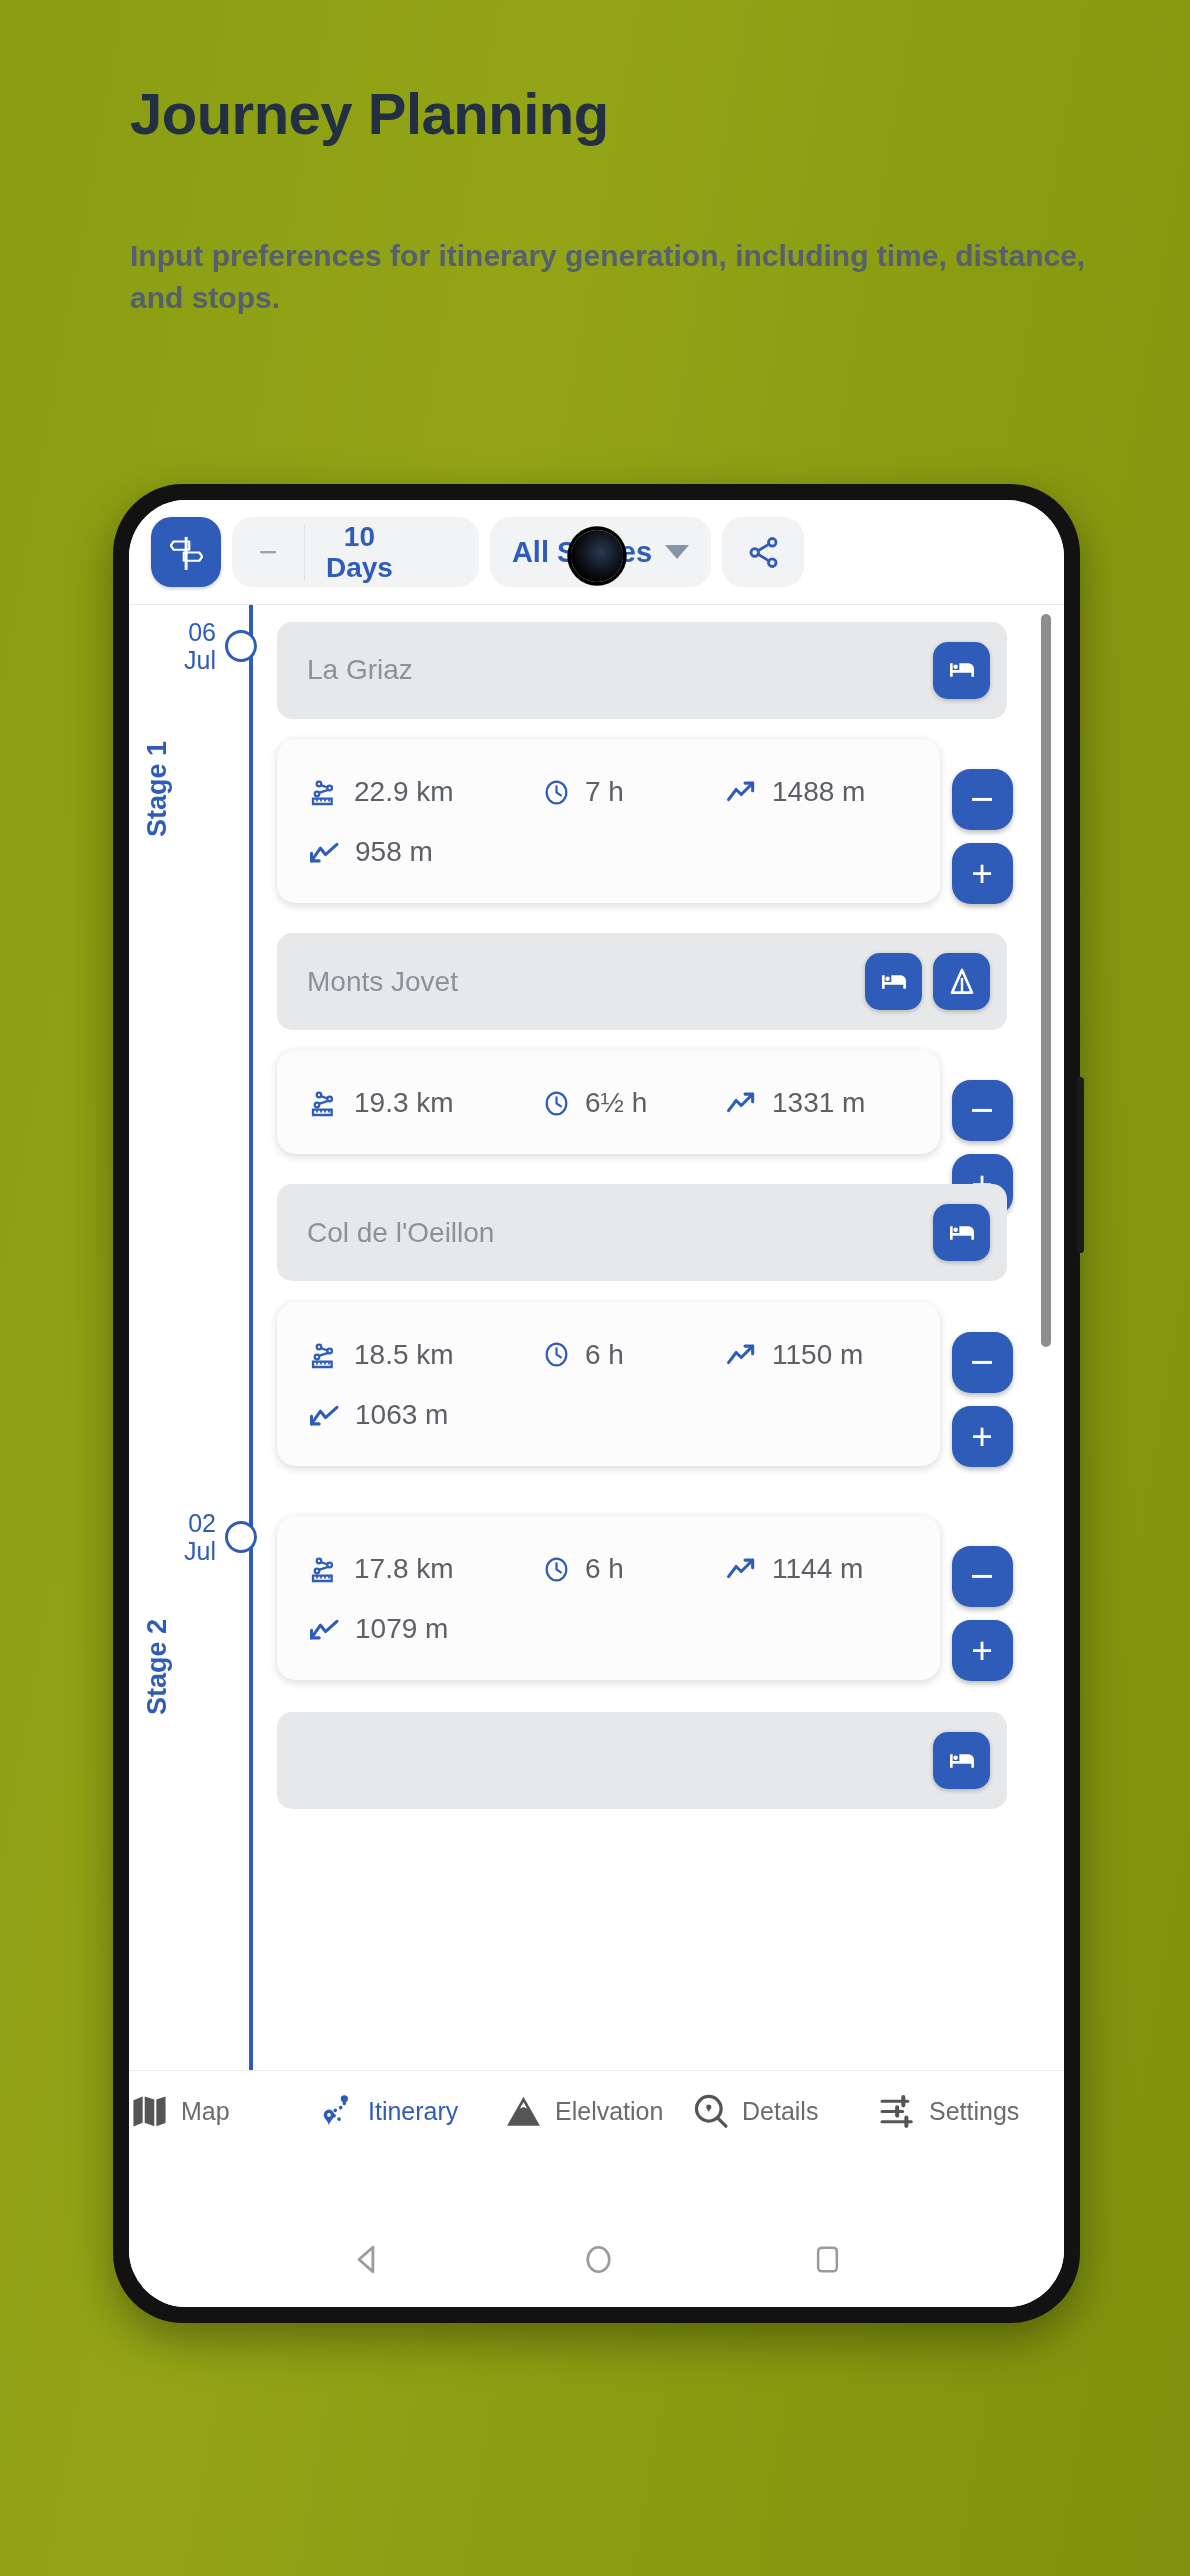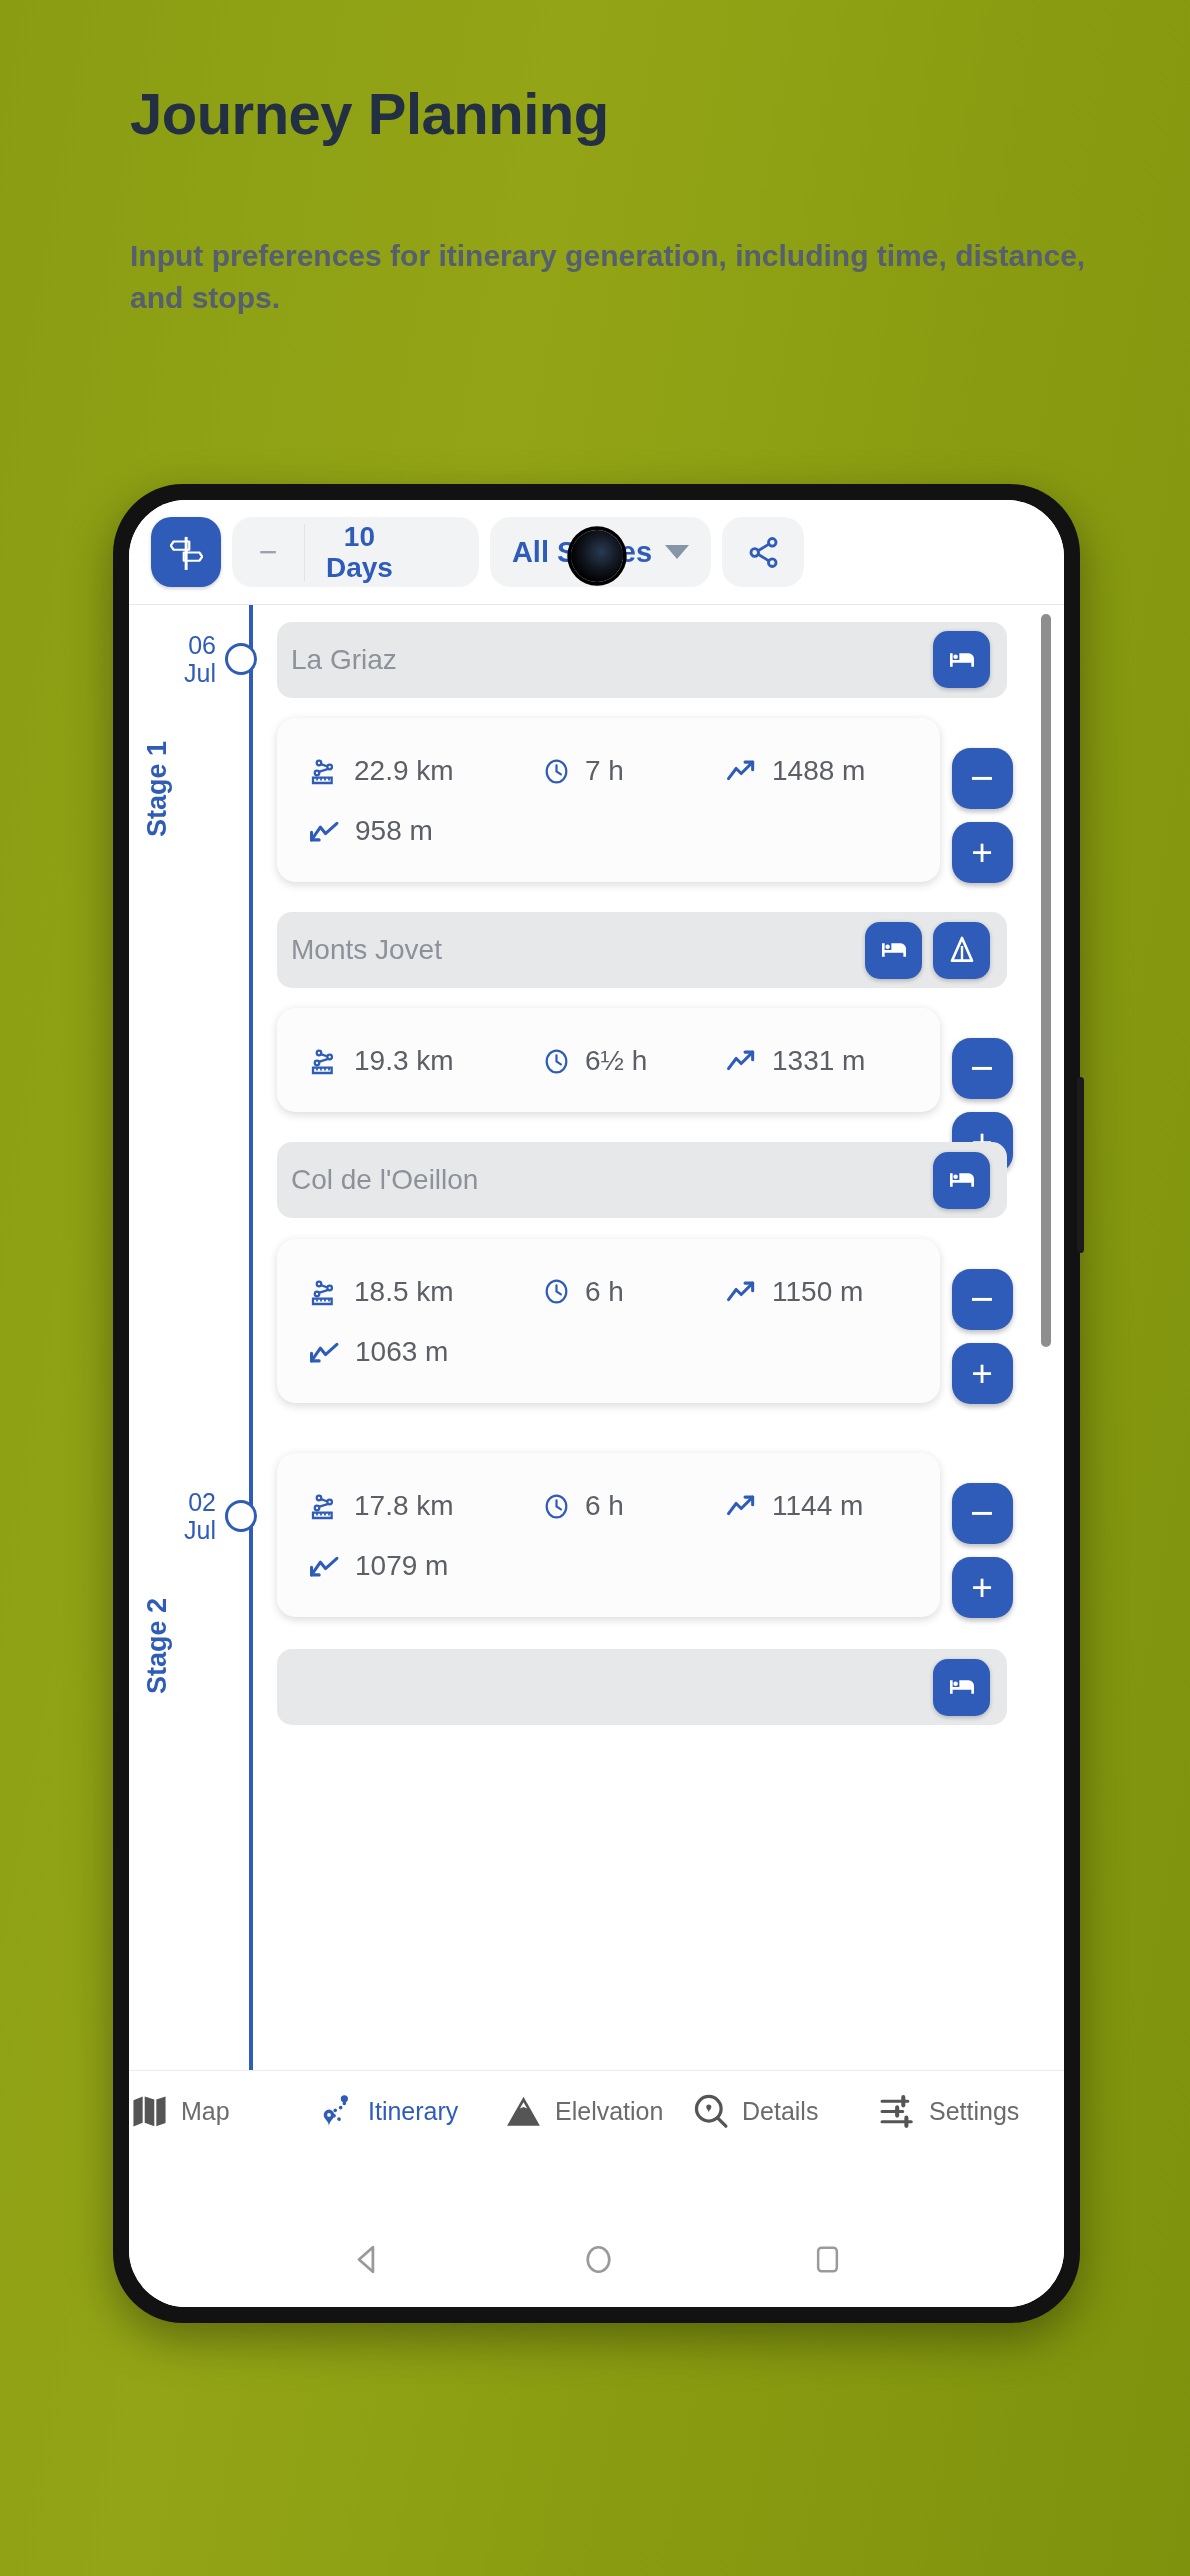--- a/index.html
+++ b/index.html
@@ -172,24 +172,24 @@
   }
 
   .stage-block { position: relative; }
 
   
   .dest-row {
     position: relative;
     margin: 0 57px 0 148px;
     background: #e7e8ea;
     border-radius: 15px;
-    height: 76px;
+    height: 97px;
     display: flex;
     align-items: center;
-    padding-left: 14px;
+    padding-left: 30px;
     padding-right: 16.7px;
   }
   .dest-name {
     font-size: 28px;
     color: #8d919a;
     flex: 1 1 auto;
     white-space: nowrap;
     overflow: hidden;
   }
   .dest-actions { display: flex; gap: 11px; flex: 0 0 auto; }
@@ -359,21 +359,21 @@
             <line x1="8.3" y1="13.2" x2="15.7" y2="17.7"></line>
         </svg>
       </div>
     </div>
 
     <div class="itinerary">
       <div class="timeline-axis"></div>
       <div class="scrollbar-track"></div>
 
       <div class="stage-block" style="padding-top:16.7px;">
-        <div class="date-marker" style="top:26px;">
+        <div class="date-marker" style="top:13px;">
           <div class="date-text">
             <div>06</div>
             <div>Jul</div>
           </div>
           <div class="node-circle"></div>
         </div>
 
         <div class="dest-row">
           <span class="dest-name">La Griaz</span>
           <span class="dest-actions">

